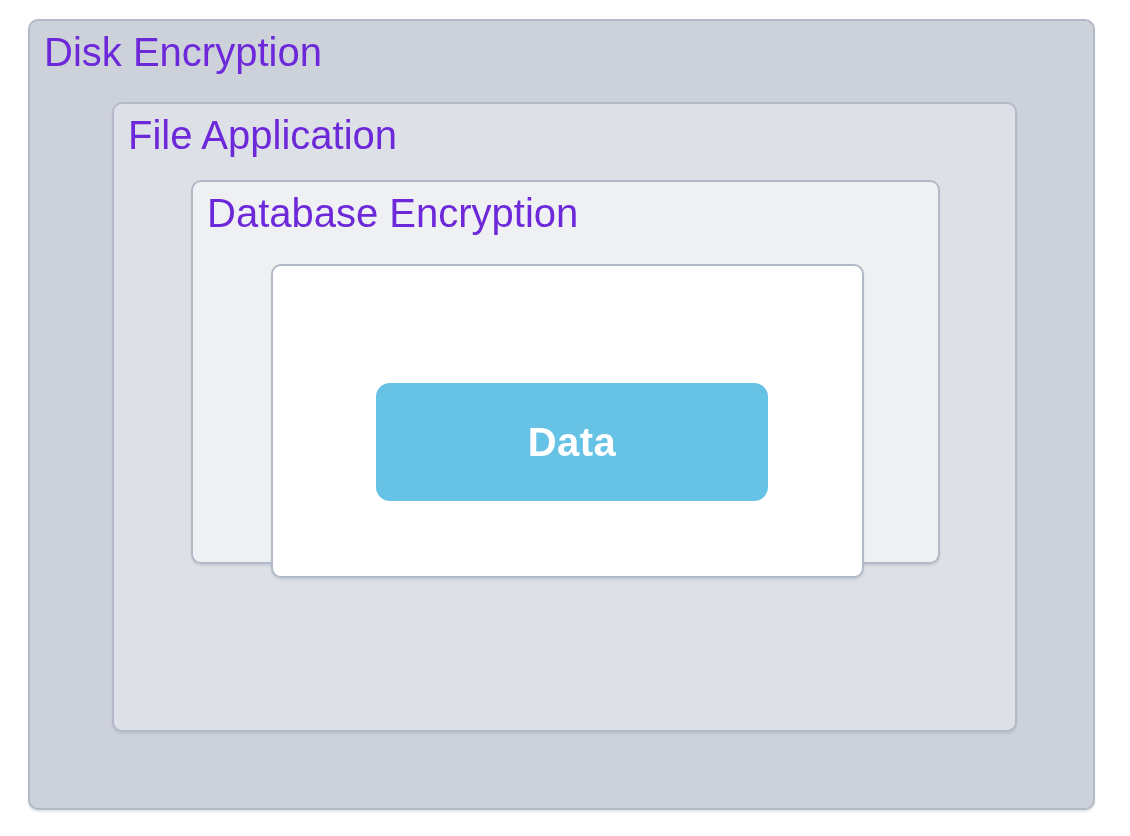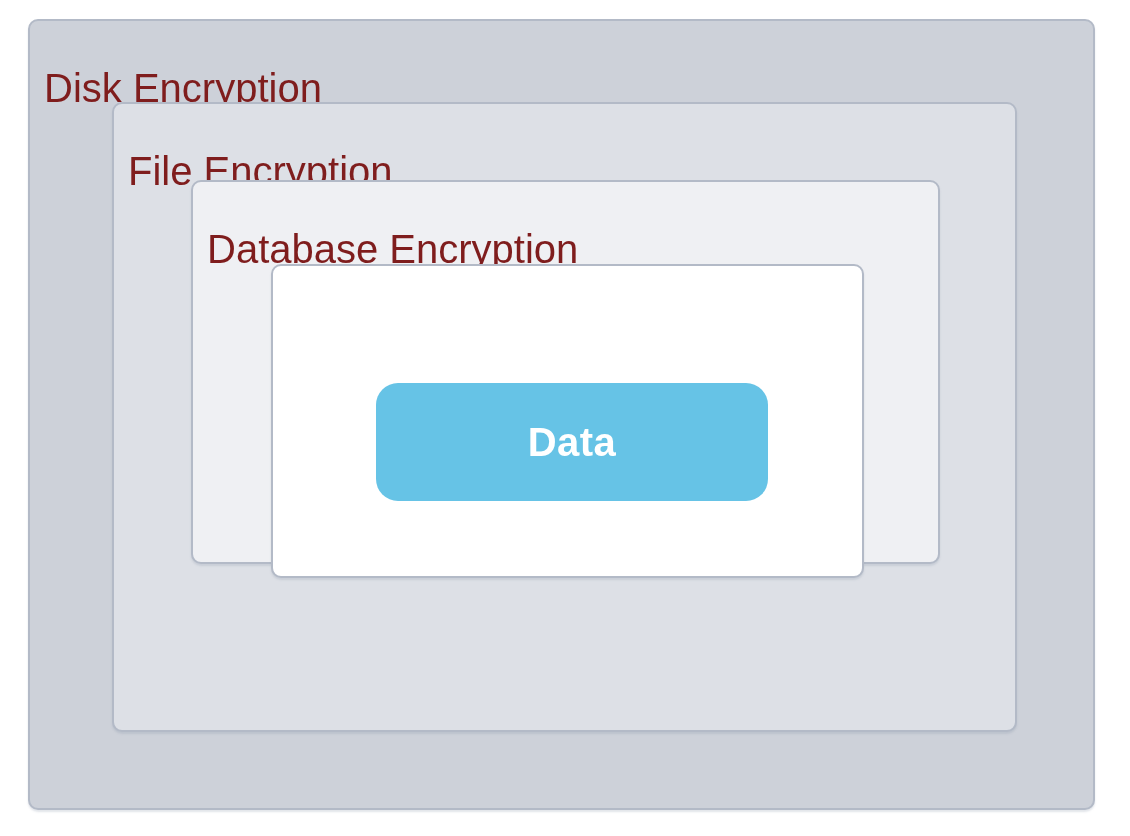--- a/index.html
+++ b/index.html
@@ -19,56 +19,55 @@
     position: absolute;
     box-sizing: border-box;
     border: 2px solid #b3bac7;
     border-radius: 10px;
     box-shadow: 0 2px 2px rgba(140, 150, 170, 0.25);
   }
   .layer-label {
     padding: 8px 12px 0 14px;
     font-size: 40px;
     line-height: 1.15;
-    color: #7f1d1d;
+    color: #6d28d9;
     white-space: nowrap;
-    margin-top: 36px;
   }
   .layer-disk { left: 28px;  top: 19px;  width: 1067px; height: 791px; }
   .layer-file { left: 82px;  top: 81px;  width: 905px;  height: 630px; }
   .layer-db   { left: 77px;  top: 76px;  width: 749px;  height: 384px; }
   .layer-app  { left: 78px;  top: 82px;  width: 593px;  height: 314px; }
   .data-box {
     position: absolute;
     left: 103px;
     top: 117px;
     width: 392px;
     height: 118px;
-    border-radius: 22px;
+    border-radius: 14px;
     display: flex;
     align-items: center;
     justify-content: center;
   }
   .data-label {
     font-size: 40px;
     font-weight: bold;
     color: #ffffff;
     letter-spacing: 0.5px;
   }
 </style>
 </head>
 <body>
 
 <div class="canvas">
 
   <div class="layer layer-disk" style="background-color: rgb(205, 209, 217);">
     <div class="layer-label">Disk Encryption</div>
 
     <div class="layer layer-file" style="background-color: rgb(221, 224, 230);">
-      <div class="layer-label">File Encryption</div>
+      <div class="layer-label">File Application</div>
 
       <div class="layer layer-db" style="background-color: rgb(239, 240, 243);">
         <div class="layer-label">Database Encryption</div>
 
         <div class="layer layer-app" style="background-color: rgb(255, 255, 255);">
 
           <div class="data-box" style="background-color: rgb(102, 195, 230);">
             <span class="data-label">Data</span>
           </div>
 

